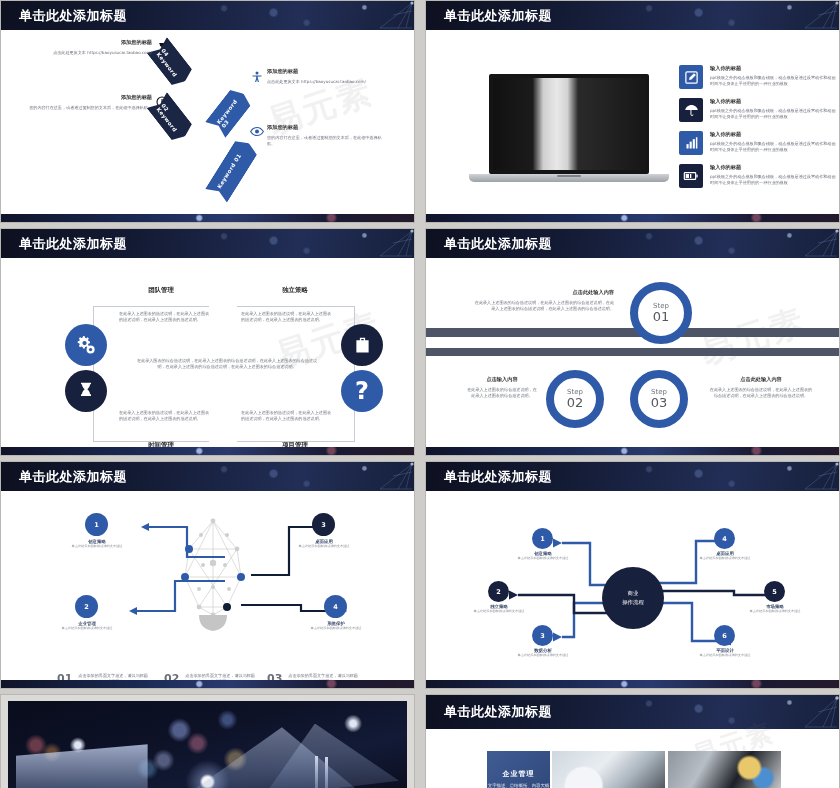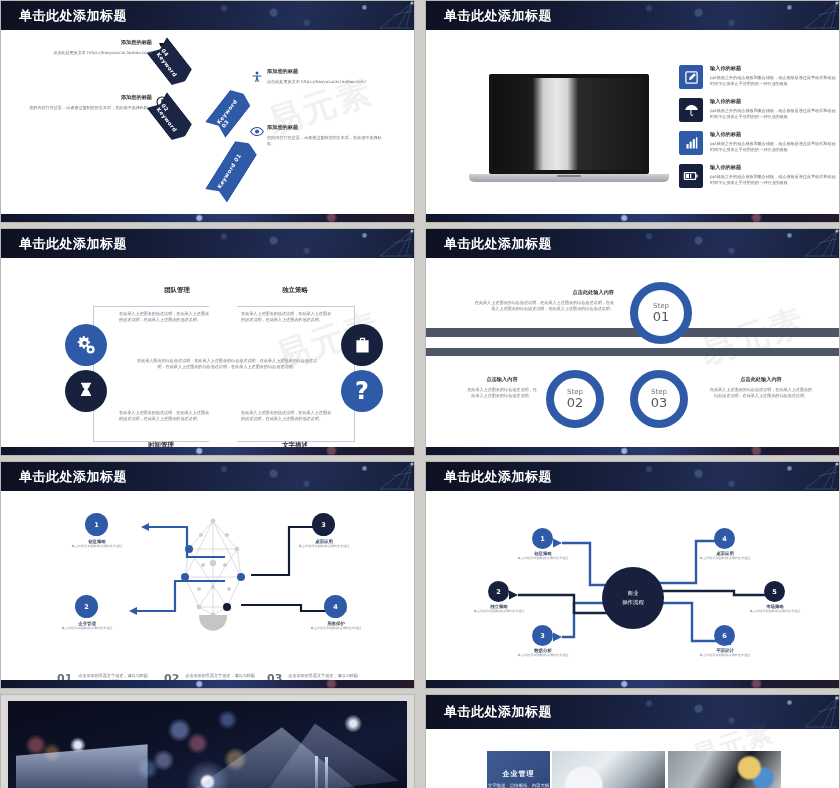--- a/index.html
+++ b/index.html
@@ -329,31 +329,31 @@
         </div>
         <div class="circ" style="left:332px;top:62px;width:42px;height:42px;background:#17203c;">
           <svg viewBox="0 0 24 24" width="21" height="21">
               <path fill="#fff" d="M9 3h6v3h4v14H5V6h4V3zm1.6 1.6v1.4h2.8V4.6h-2.8zM11 9h2v8h-2z"></path>
             </svg>
         </div>
         <div class="circ" style="left:332px;top:108px;width:42px;height:42px;background:#2f5aa8;">
           <span style="font-size:24px;font-weight:bold;line-height:1;">?</span>
         </div>
 
-        <div style="position:absolute;left:108px;top:24px;width:120px;text-align:center;">
+        <div style="position:absolute;left:92px;top:24px;width:120px;text-align:center;">
           <div class="cn-title">团队管理</div>
         </div>
         <div style="position:absolute;left:226px;top:24px;width:120px;text-align:center;">
           <div class="cn-title">独立策略</div>
         </div>
         <div style="position:absolute;left:92px;top:179px;width:120px;text-align:center;">
           <div class="cn-title">时间管理</div>
         </div>
         <div style="position:absolute;left:226px;top:179px;width:120px;text-align:center;">
-          <div class="cn-title">文字描述</div>
+          <div class="cn-title">项目管理</div>
         </div>
 
         <div class="t-bd blur" style="position:absolute;left:110px;top:49px;width:92px;">在此录入上述图表的描述说明，在此录入上述图表的描述说明，在此录入上述图表的描述说明。</div>
         <div class="t-bd blur" style="position:absolute;left:232px;top:49px;width:92px;">在此录入上述图表的描述说明，在此录入上述图表的描述说明，在此录入上述图表的描述说明。</div>
         <div class="t-bd blur" style="position:absolute;left:110px;top:148px;width:92px;">在此录入上述图表的描述说明，在此录入上述图表的描述说明，在此录入上述图表的描述说明。</div>
         <div class="t-bd blur" style="position:absolute;left:232px;top:148px;width:92px;">在此录入上述图表的描述说明，在此录入上述图表的描述说明，在此录入上述图表的描述说明。</div>
 
         <div class="t-bd blur" style="position:absolute;left:125px;top:96px;width:186px;text-align:center;">在此录入图表的综合描述说明，在此录入上述图表的综合描述说明，在此录入上述图表的综合描述说明，在此录入上述图表的综合描述说明，在此录入上述图表的综合描述说明。</div>
       </div>
       <div class="footband"></div>

